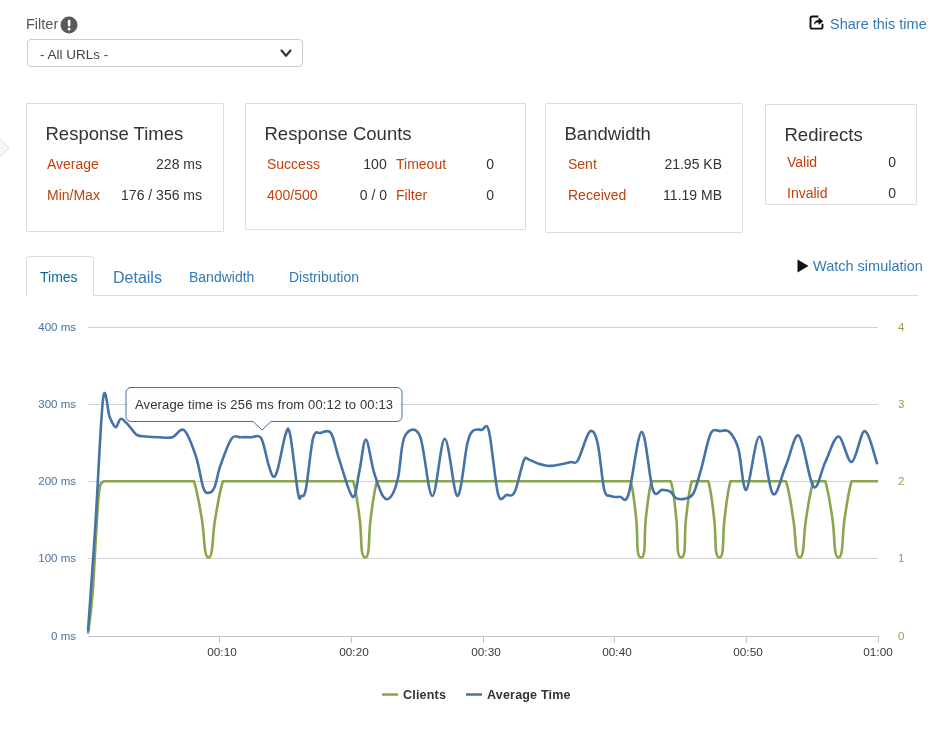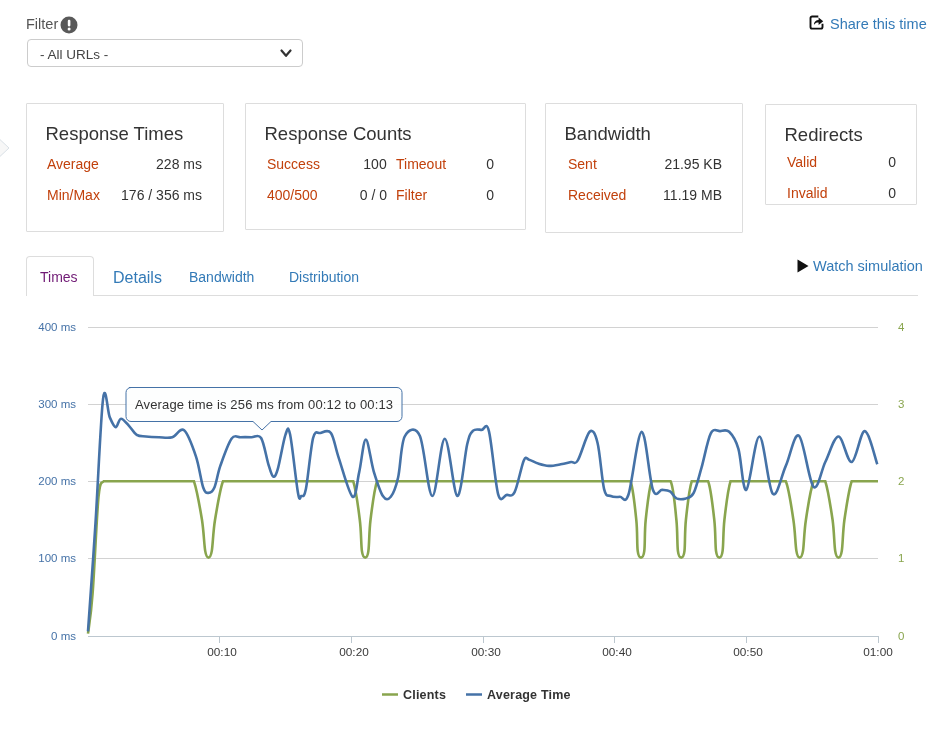--- a/index.html
+++ b/index.html
@@ -62,21 +62,21 @@
 <div class="card" style="left:765px;top:104px;width:152px;height:101px">
  <div class="ct">Redirects</div>
  <div class="a lb" style="left:21px;top:49px">Valid</div>
     <div class="a vl" style="right:20px;top:49px">0</div>
  <div class="a lb" style="left:21px;top:80px">Invalid</div>
     <div class="a vl" style="right:20px;top:80px">0</div>
 </div>
 
 <div class="a" style="left:26px;top:295px;width:892px;height:1px;background:#ddd"></div>
 <div class="a" style="left:26px;top:256px;width:68px;height:40px;background:#fff;border:1px solid #ddd;border-bottom:none;border-radius:4px 4px 0 0"></div>
-<div class="a" style="left:40px;top:269px;font-size:14px;color:#701a75">Times</div>
+<div class="a" style="left:40px;top:269px;font-size:14px;color:#0369a1">Times</div>
 <div class="a blue" style="left:113px;top:269px;font-size:16px">Details</div>
 <div class="a blue" style="left:189px;top:269px;font-size:14px">Bandwidth</div>
 <div class="a blue" style="left:289px;top:269px;font-size:14px">Distribution</div>
 <svg class="a" style="left:797px;top:259px" width="12" height="14" viewBox="0 0 12 14">
     <polygon points="0.5,0.5 11.5,7 0.5,13.5" fill="#111"></polygon>
   </svg>
 <div class="a blue" style="left:813px;top:258px;font-size:14.5px">Watch simulation</div>
 
 <svg class="a" style="left:0;top:0" width="951" height="729" viewBox="0 0 951 729" font-family="Liberation Sans, sans-serif">
  <g stroke="#d2d2d2" stroke-width="1">

